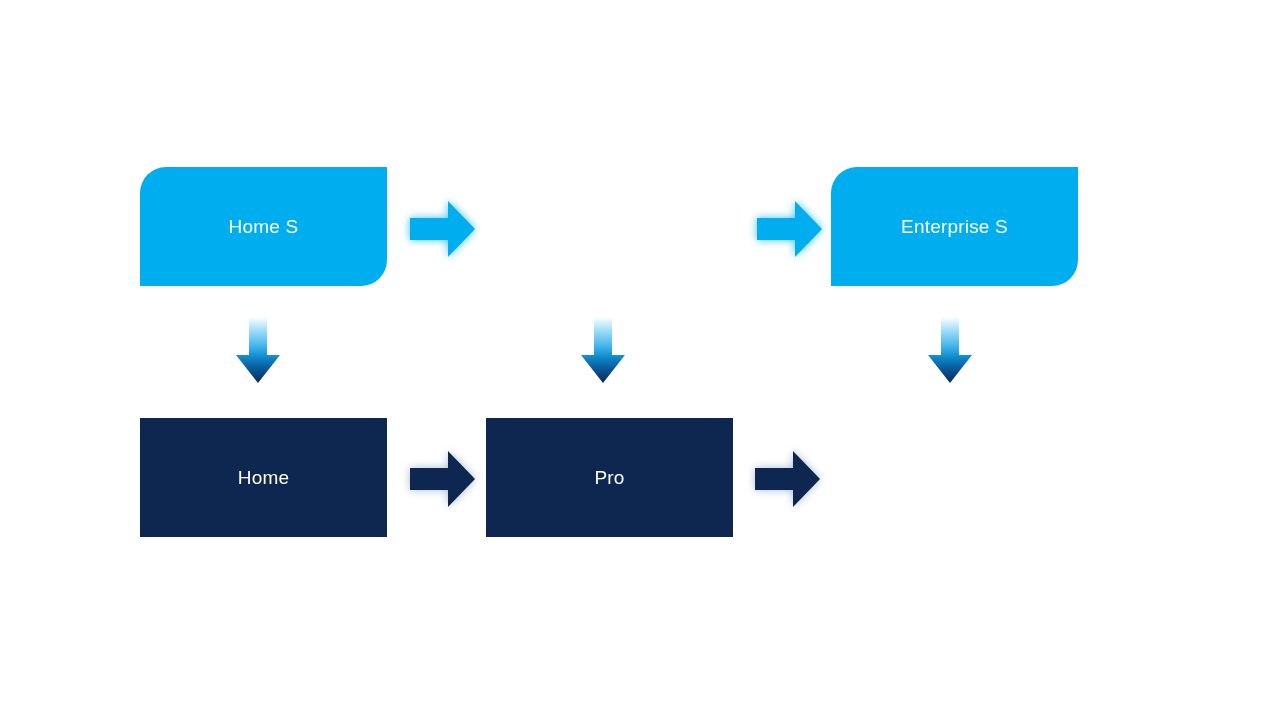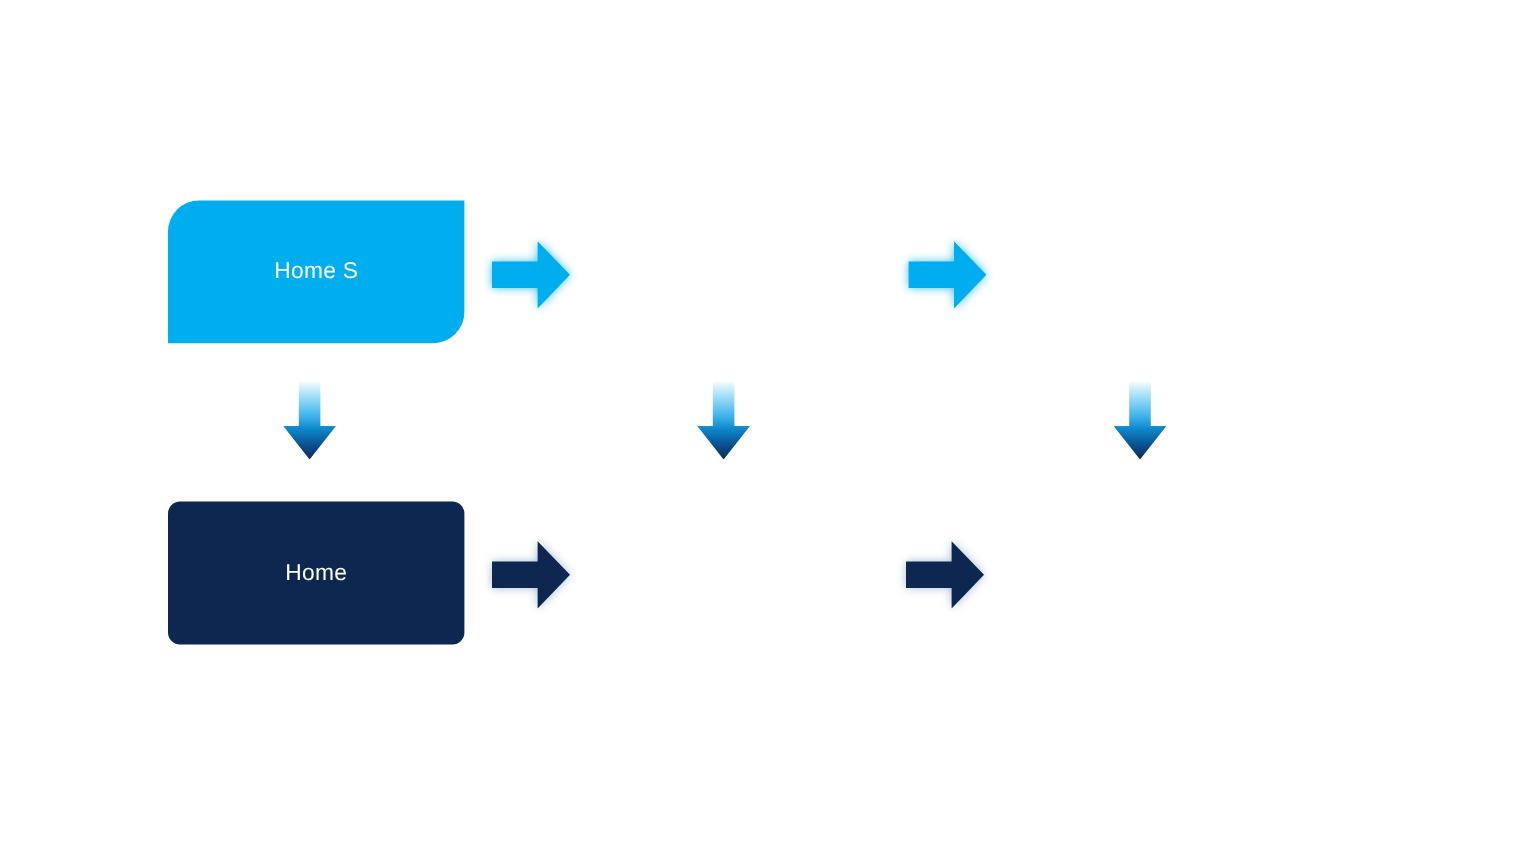--- a/index.html
+++ b/index.html
@@ -26,21 +26,21 @@
   .col1 { left: 140px; }
   .col2 { left: 486px; }
   .col3 { left: 831px; }
 
   .box-light {
     background: var(--light-blue, #00AEEF);
     border-radius: 26px 0 26px 0;
   }
   .box-dark {
     background: var(--navy, #0E2750);
-    border-radius: 10px;
+    border-radius: 0;
   }
 
   .h-arrow { position: absolute; width: 65px; height: 56px; }
   .h-arrow.blue { filter: drop-shadow(0 0 4px rgba(0, 174, 239, 0.75)); }
   .h-arrow.navy { filter: drop-shadow(0 0 4px rgba(125, 150, 190, 0.65)); }
 
   .v-arrow { position: absolute; width: 44px; height: 66px; }
 
   .ha1t { left: 410px; top: 201px; }
   .ha2t { left: 757px; top: 201px; }
@@ -65,23 +65,29 @@
         <stop offset="0.62" stop-color="#0D86C8"></stop>
         <stop offset="0.82" stop-color="#0A4F8F"></stop>
         <stop offset="1" stop-color="#0D2A56"></stop>
       </linearGradient>
     </defs>
   </svg>
 
   <div class="box box-light row-top col1">
     <span class="box-label">Home S</span>
   </div>
+  <div class="box box-light row-top col3">
+    <span class="box-label">Enterprise S</span>
+  </div>
 
   <div class="box box-dark row-bottom col1">
     <span class="box-label">Home</span>
+  </div>
+  <div class="box box-dark row-bottom col2">
+    <span class="box-label">Pro</span>
   </div>
 
   <svg class="h-arrow blue ha1t" viewBox="0 0 65 56">
     <path d="M0 17 H38 V0 L65 28 L38 56 V39 H0 Z" fill="#00AEEF"></path>
   </svg>
   <svg class="h-arrow blue ha2t" viewBox="0 0 65 56">
     <path d="M0 17 H38 V0 L65 28 L38 56 V39 H0 Z" fill="#00AEEF"></path>
   </svg>
 
   <svg class="h-arrow navy ha1b" viewBox="0 0 65 56">

